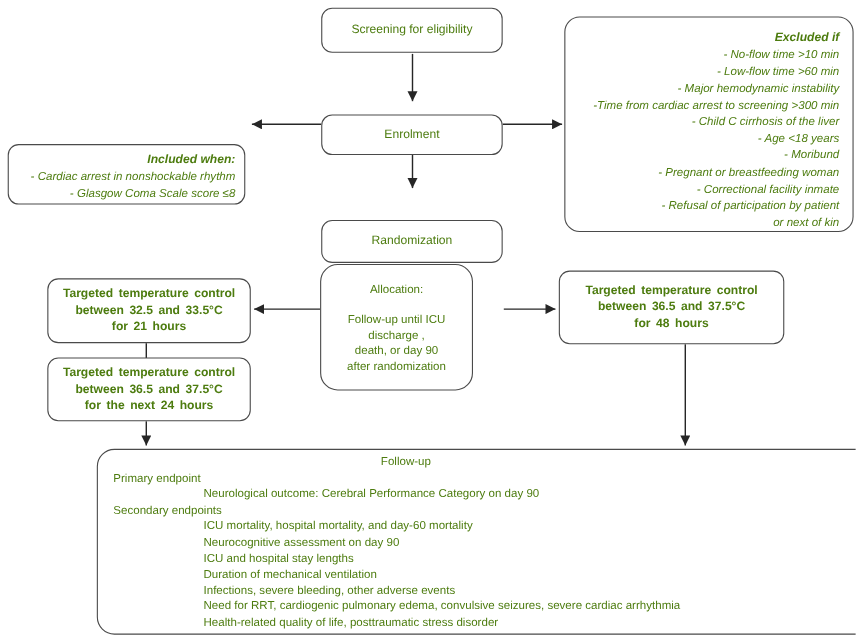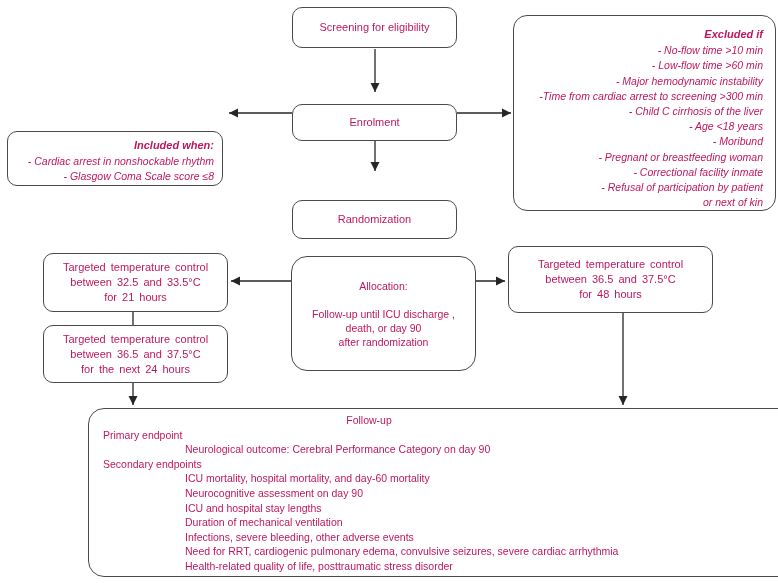--- a/index.html
+++ b/index.html
@@ -1,26 +1,26 @@
 <!DOCTYPE html>
 <html><head>
 <meta charset="utf-8">
 <style>
   * { margin:0; padding:0; box-sizing:border-box; }
   html,body { background:#ffffff; }
   body { font-family:"Liberation Sans", sans-serif; }
-  .canvas { position:relative; width:778px; height:583px; background:#ffffff; color:#be185d; overflow:hidden; }
+  .canvas { position:relative; width:778px; height:583px; background:#ffffff; color:#4d7c0f; overflow:hidden; }
   .arrow-layer { position:absolute; left:0; top:0; width:778px; height:583px; }
   .node {
     position:absolute; background:#ffffff; border:1.2px solid #4a4a4a; border-radius:10px;
     display:flex; align-items:center; justify-content:center; text-align:center;
     font-size:11px; line-height:13.5px;
   }
   .bold { font-weight:bold; }
-  .ttc { font-weight:normal; word-spacing:2px; line-height:15px; }
+  .ttc { font-weight:bold; word-spacing:2px; line-height:15px; }
   .list-node { display:block; text-align:right; font-size:10.5px; line-height:15.2px; padding:8px 10px;font-style:italic; }
   .list-node .title { font-size:11px; margin-bottom:1px; }
   .alloc { flex-direction:column; font-size:10.5px; line-height:14px; border-radius:16px; }
   .alloc .gap { height:14px; }
   .followup-box { position:absolute; background:#fff; border:1.2px solid #4a4a4a; border-radius:16px; font-size:10.5px; line-height:14.6px; padding:4px 0 0 0; }
   .followup-box .fu-title { text-align:center; width:560px; }
   .fu-head { padding-left:14px; font-weight:normal; }
   .fu-item { padding-left:96px; }
 </style>
 </head>
@@ -72,21 +72,21 @@
     <div>-Time from cardiac arrest to screening &gt;300 min</div>
     <div>- Child C cirrhosis of the liver</div>
     <div>- Age &lt;18 years</div>
     <div>- Moribund</div>
     <div>- Pregnant or breastfeeding woman</div>
     <div>- Correctional facility inmate</div>
     <div>- Refusal of participation by patient</div>
     <div>or next of kin</div>
   </div>
 
-  <div class="node alloc" style="left:291px; top:256px; width:185px; height:115px;">
+  <div class="node alloc" style="left:291px; top:240px; width:139px; height:115px;">
     <div>Allocation:</div>
     <div class="gap"></div>
     <div>Follow-up until ICU discharge ,</div>
     <div>death, or day 90</div>
     <div>after randomization</div>
   </div>
 
   <div class="node ttc" style="left:43px; top:253px; width:185px; height:59px; flex-direction:column;">
     <div>Targeted temperature control</div>
     <div>between 32.5 and 33.5°C</div>

